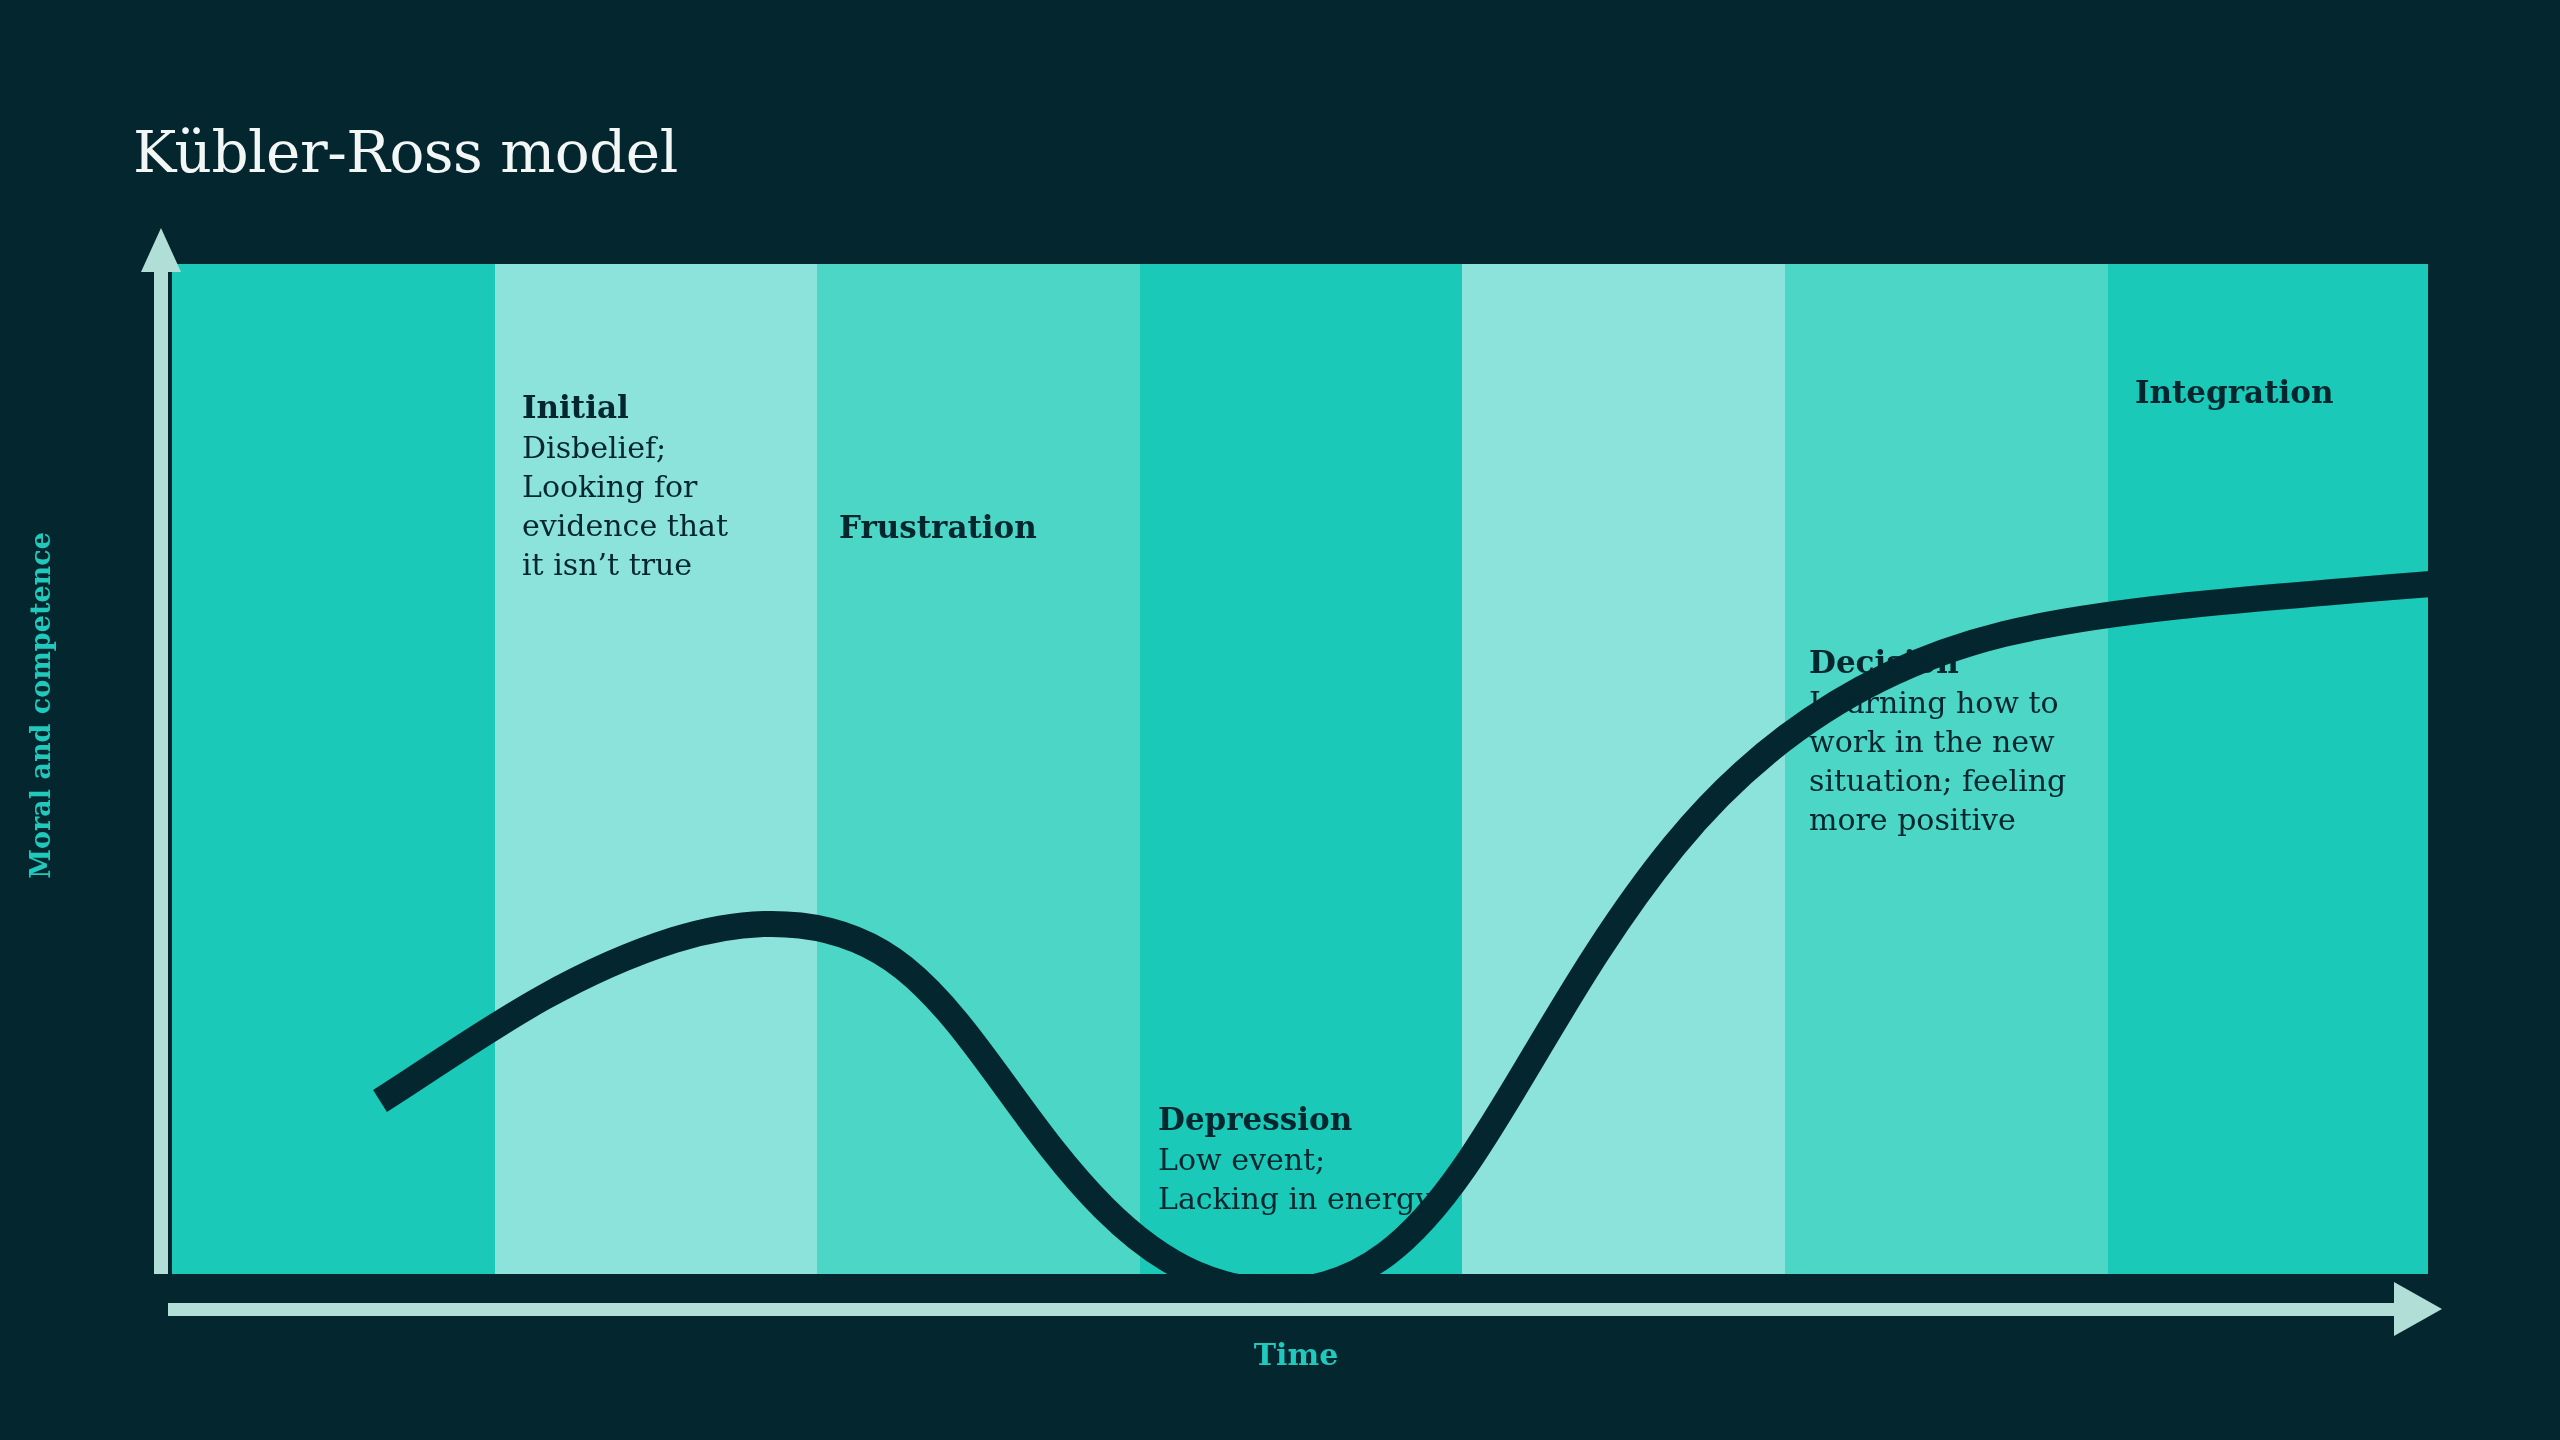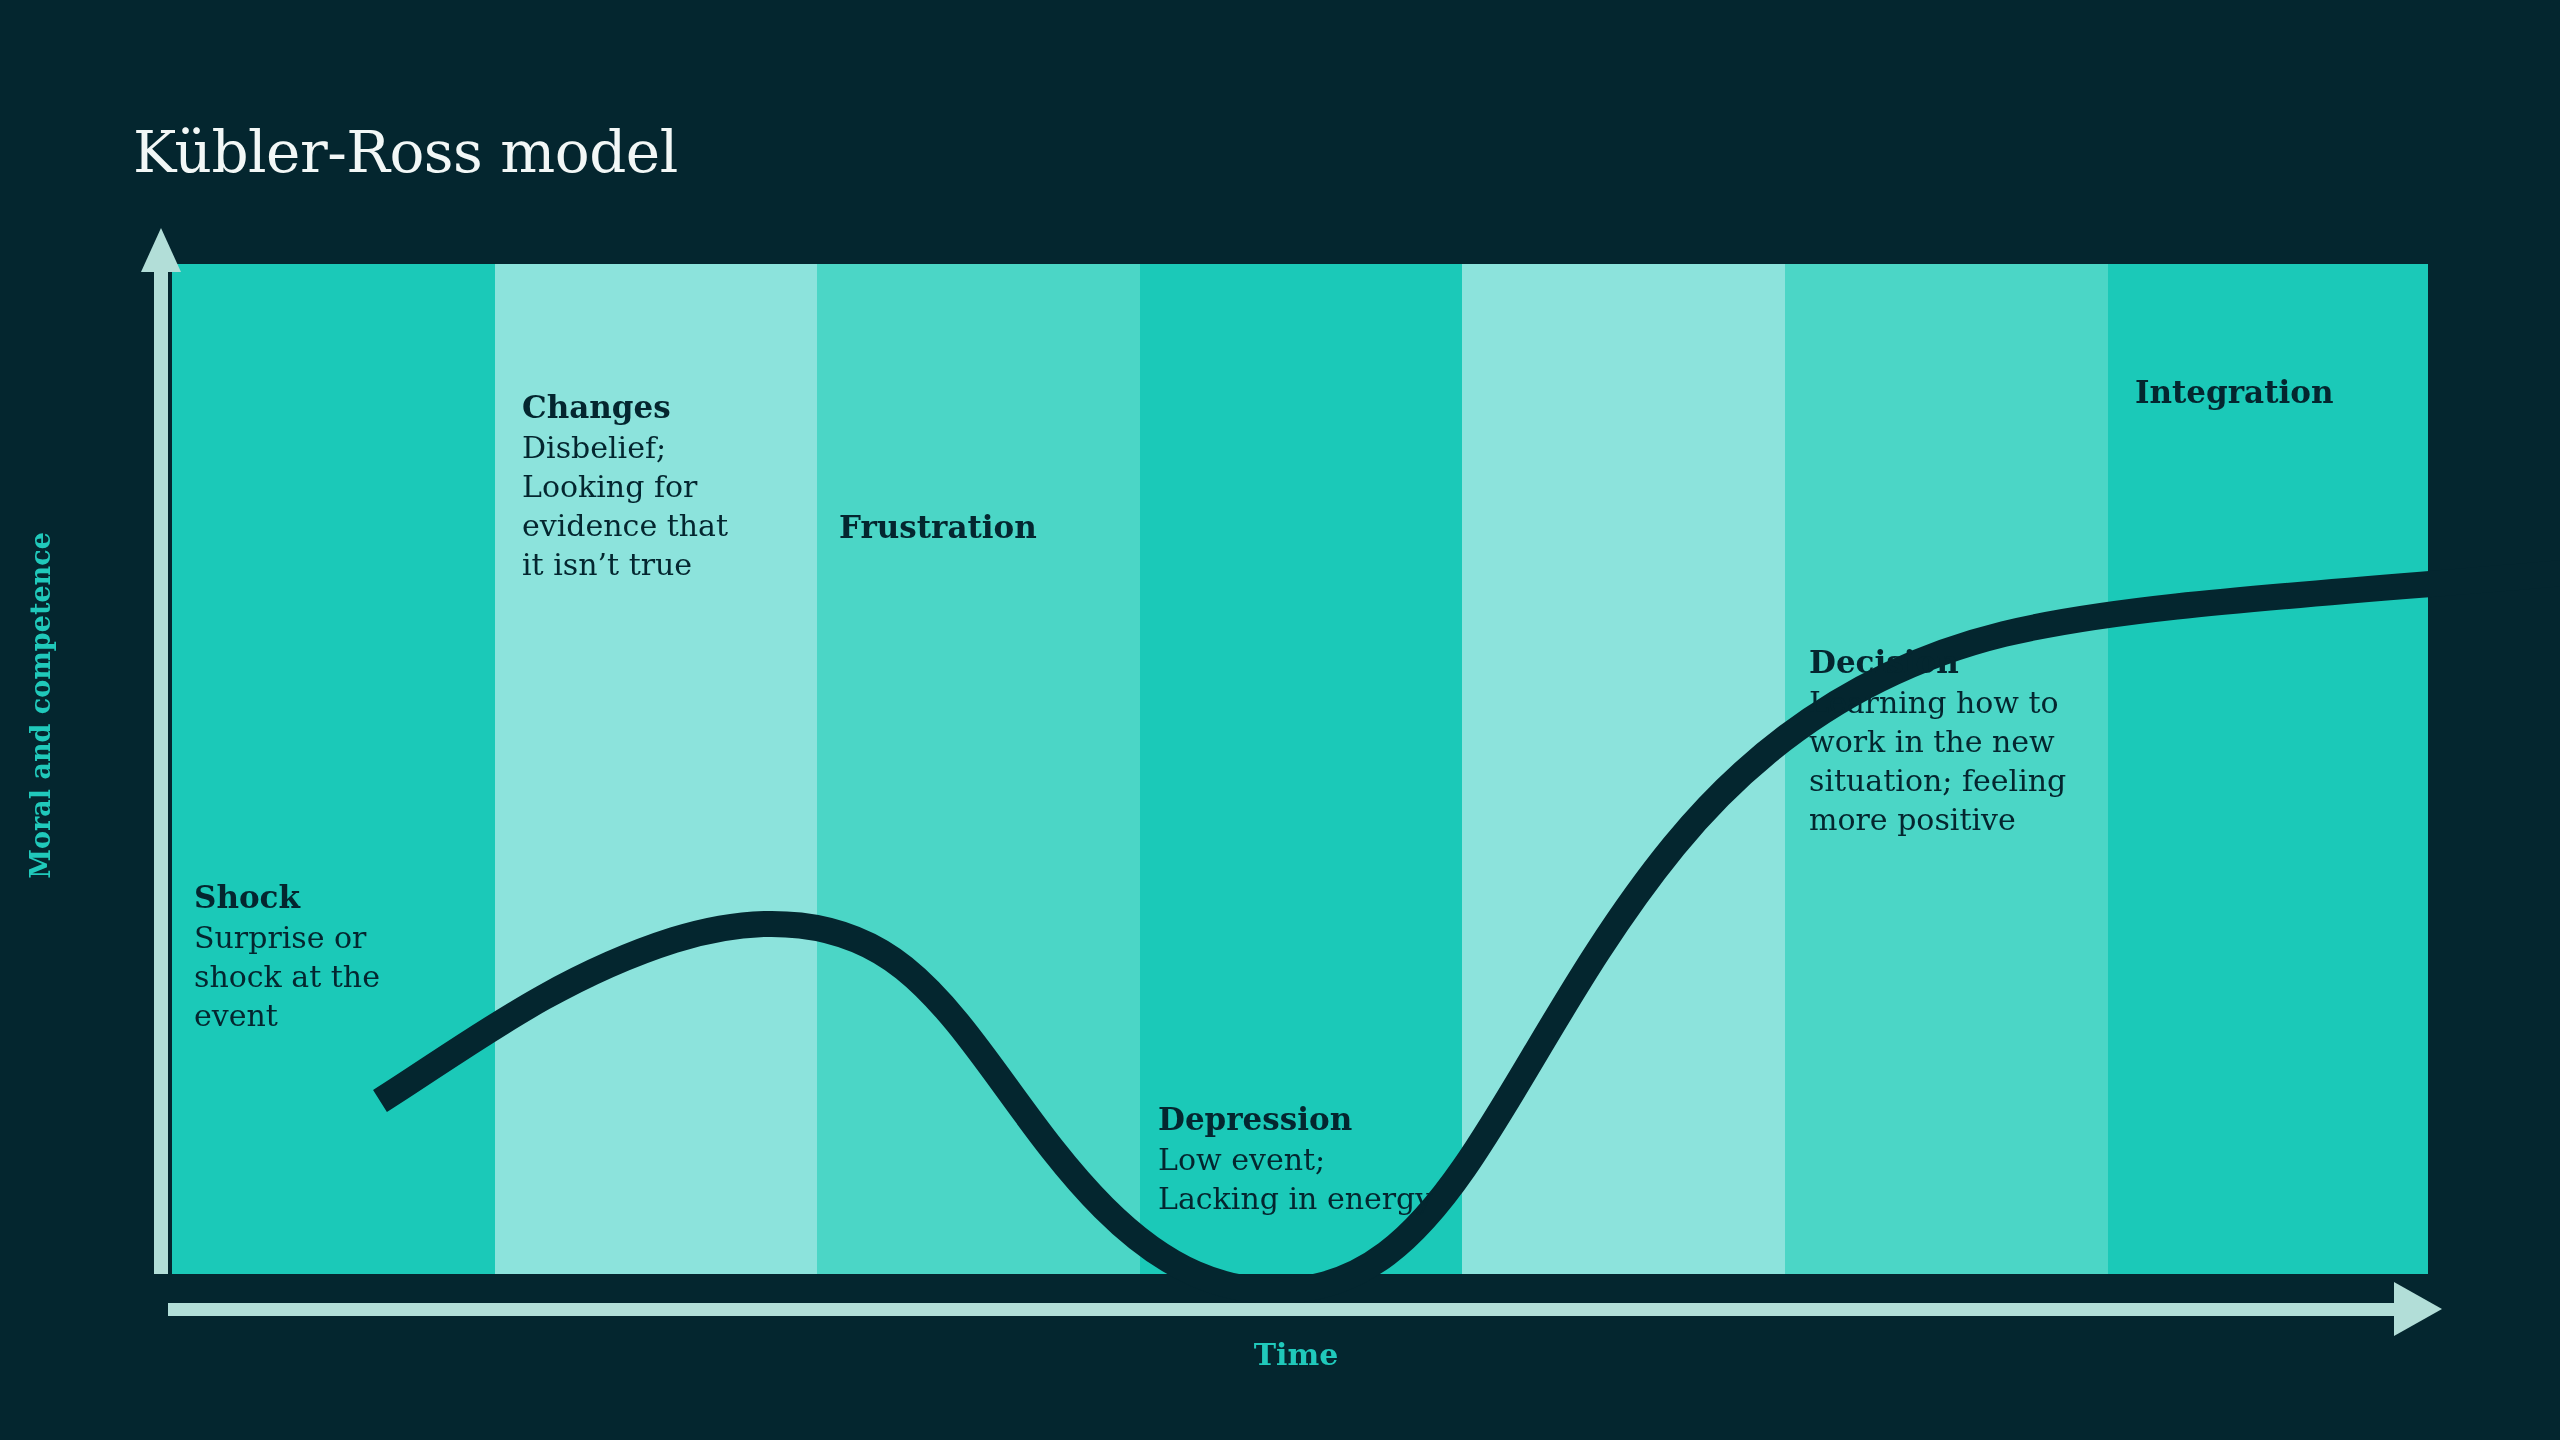--- a/index.html
+++ b/index.html
@@ -136,29 +136,23 @@
              C 120 520, 210 450, 330 412
              C 420 384, 500 392, 560 440
              C 630 496, 680 600, 760 680
              C 820 740, 880 768, 950 762
              C 1020 756, 1070 712, 1120 640
              C 1180 554, 1240 428, 1330 318
              C 1420 208, 1530 138, 1660 106
              C 1780 77, 1950 68, 2232 44" fill="none" stroke="#04262f" stroke-width="26" stroke-linecap="butt" stroke-linejoin="round"></path>
   </svg>
 
-  <div class="stage" style="left:22px; top:615px;">
-    <div class="st-name">Shock</div>
-    <div class="st-desc">Surprise or
-shock at the
-event</div>
-  </div>
 
   <div class="stage" style="left:350px; top:125px;">
-    <div class="st-name">Changes</div>
+    <div class="st-name">Initial</div>
     <div class="st-desc">Disbelief;
 Looking for
 evidence that
 it isn’t true</div>
   </div>
 
   <div class="stage" style="left:667px; top:245px;">
     <div class="st-name">Frustration</div>
   </div>
 

